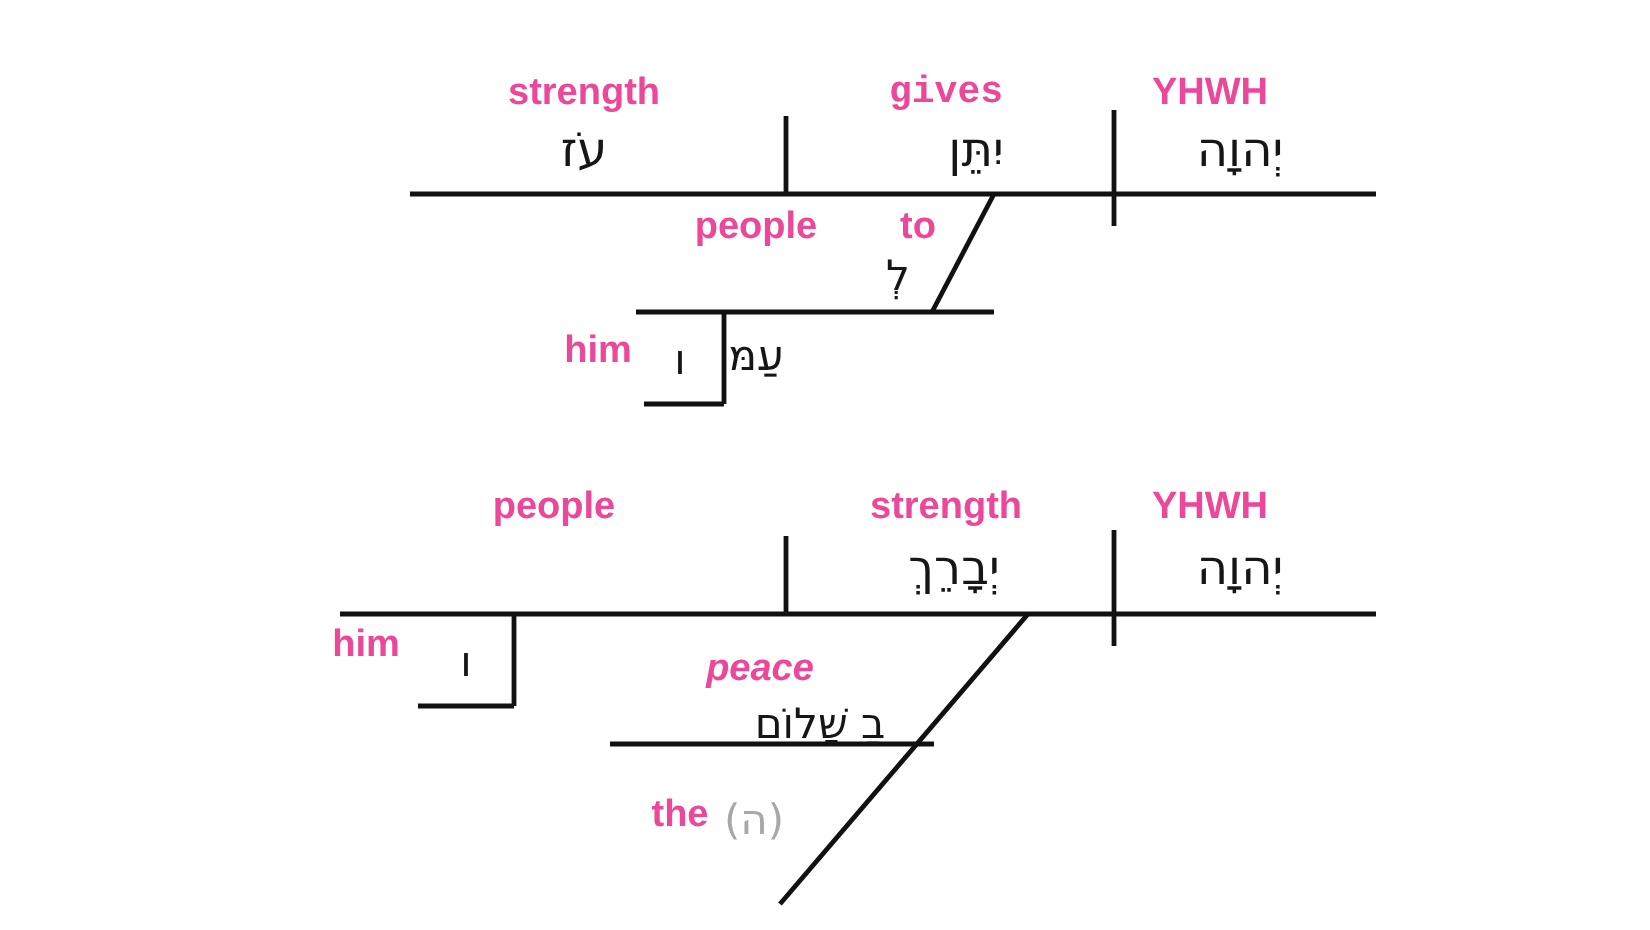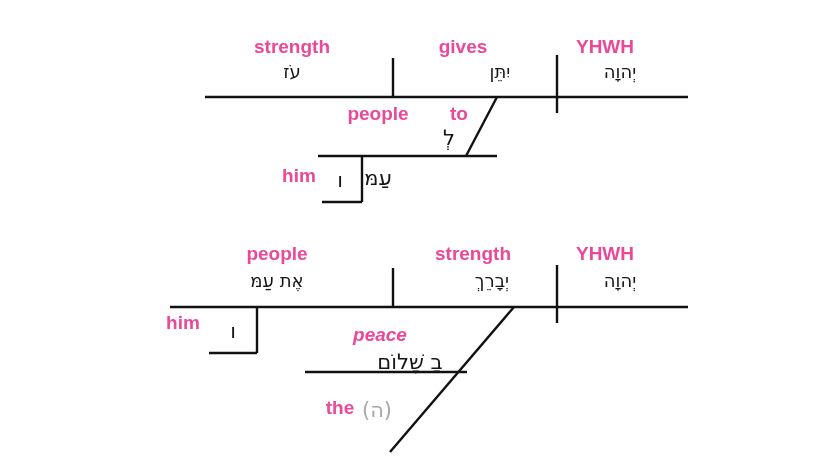--- a/index.html
+++ b/index.html
@@ -29,21 +29,21 @@
     line-height: 1;
   }
   .gloss {
     color: #ec4899;
     font-weight: bold;
     font-size: 19px;
     font-family: "Liberation Sans", sans-serif;
   }
   .heb {
     color: #161616;
-    font-size: 18px;
+    font-size: 24px;
     font-family: "DejaVu Sans", sans-serif;
     direction: rtl;
     unicode-bidi: bidi-override;
     text-align: right;
   }
   .heb-sm {
     color: #161616;
     font-size: 21px;
     font-family: "DejaVu Sans", sans-serif;
     direction: rtl;
@@ -90,40 +90,39 @@
 
       <line x1="514" y1="307" x2="390" y2="452"></line>
 
       <line x1="305" y1="372" x2="467" y2="372"></line>
     </g>
   </svg>
 
   <div class="lbl gloss ctr" style="left:292px; top:37px;">strength</div>
   <div class="lbl heb ctr" style="left:292px; top:63px;">עֹז</div>
 
-  <div class="lbl gloss ctr" style="left:463px; top:37px;">gives</div>
-  <div class="lbl heb ctr" style="left:488px; top:63px;margin-left:12px;">יִתֵּן</div>
+  <div class="lbl gloss ctr" style="left:473px; top:37px;font-family:Liberation Mono, monospace;">gives</div>
+  <div class="lbl heb ctr" style="left:488px; top:63px;">יִתֵּן</div>
 
   <div class="lbl gloss ctr" style="left:605px; top:37px;">YHWH</div>
   <div class="lbl heb ctr" style="left:620px; top:63px;">יְהוָה</div>
 
   <div class="lbl gloss ctr" style="left:378px; top:104px;">people</div>
   <div class="lbl heb-sm ctr" style="left:378px; top:128px;margin-top:40px;">עַמּ</div>
 
   <div class="lbl gloss ctr" style="left:459px; top:104px;text-align:center;">to</div>
   <div class="lbl heb-sm ctr" style="left:449px; top:128px;">לְ</div>
 
   <div class="lbl gloss ctr" style="left:299px; top:166px;">him</div>
   <div class="lbl heb-sm ctr" style="left:340px; top:170px;">ו</div>
 
   <div class="lbl gloss ctr" style="left:277px; top:244px;">people</div>
-  <div class="lbl heb ctr" style="left:277px; top:272px;">אֶת עַמּ</div>
 
   <div class="lbl gloss ctr" style="left:473px; top:244px;">strength</div>
-  <div class="lbl heb ctr" style="left:492px; top:272px;">יְבָרֵךְ</div>
+  <div class="lbl heb ctr" style="left:477px; top:272px;">יְבָרֵךְ</div>
 
   <div class="lbl gloss ctr" style="left:605px; top:244px;">YHWH</div>
   <div class="lbl heb ctr" style="left:620px; top:272px;">יְהוָה</div>
 
   <div class="lbl gloss ctr" style="left:183px; top:313px;">him</div>
   <div class="lbl heb-sm ctr" style="left:233px; top:321px;">ו</div>
 
   <div class="lbl gloss ctr" style="left:380px; top:325px;font-style:italic;">peace</div>
   <div class="lbl heb-sm ctr" style="left:410px; top:352px;">בַ שָׁלוֹם</div>
 

